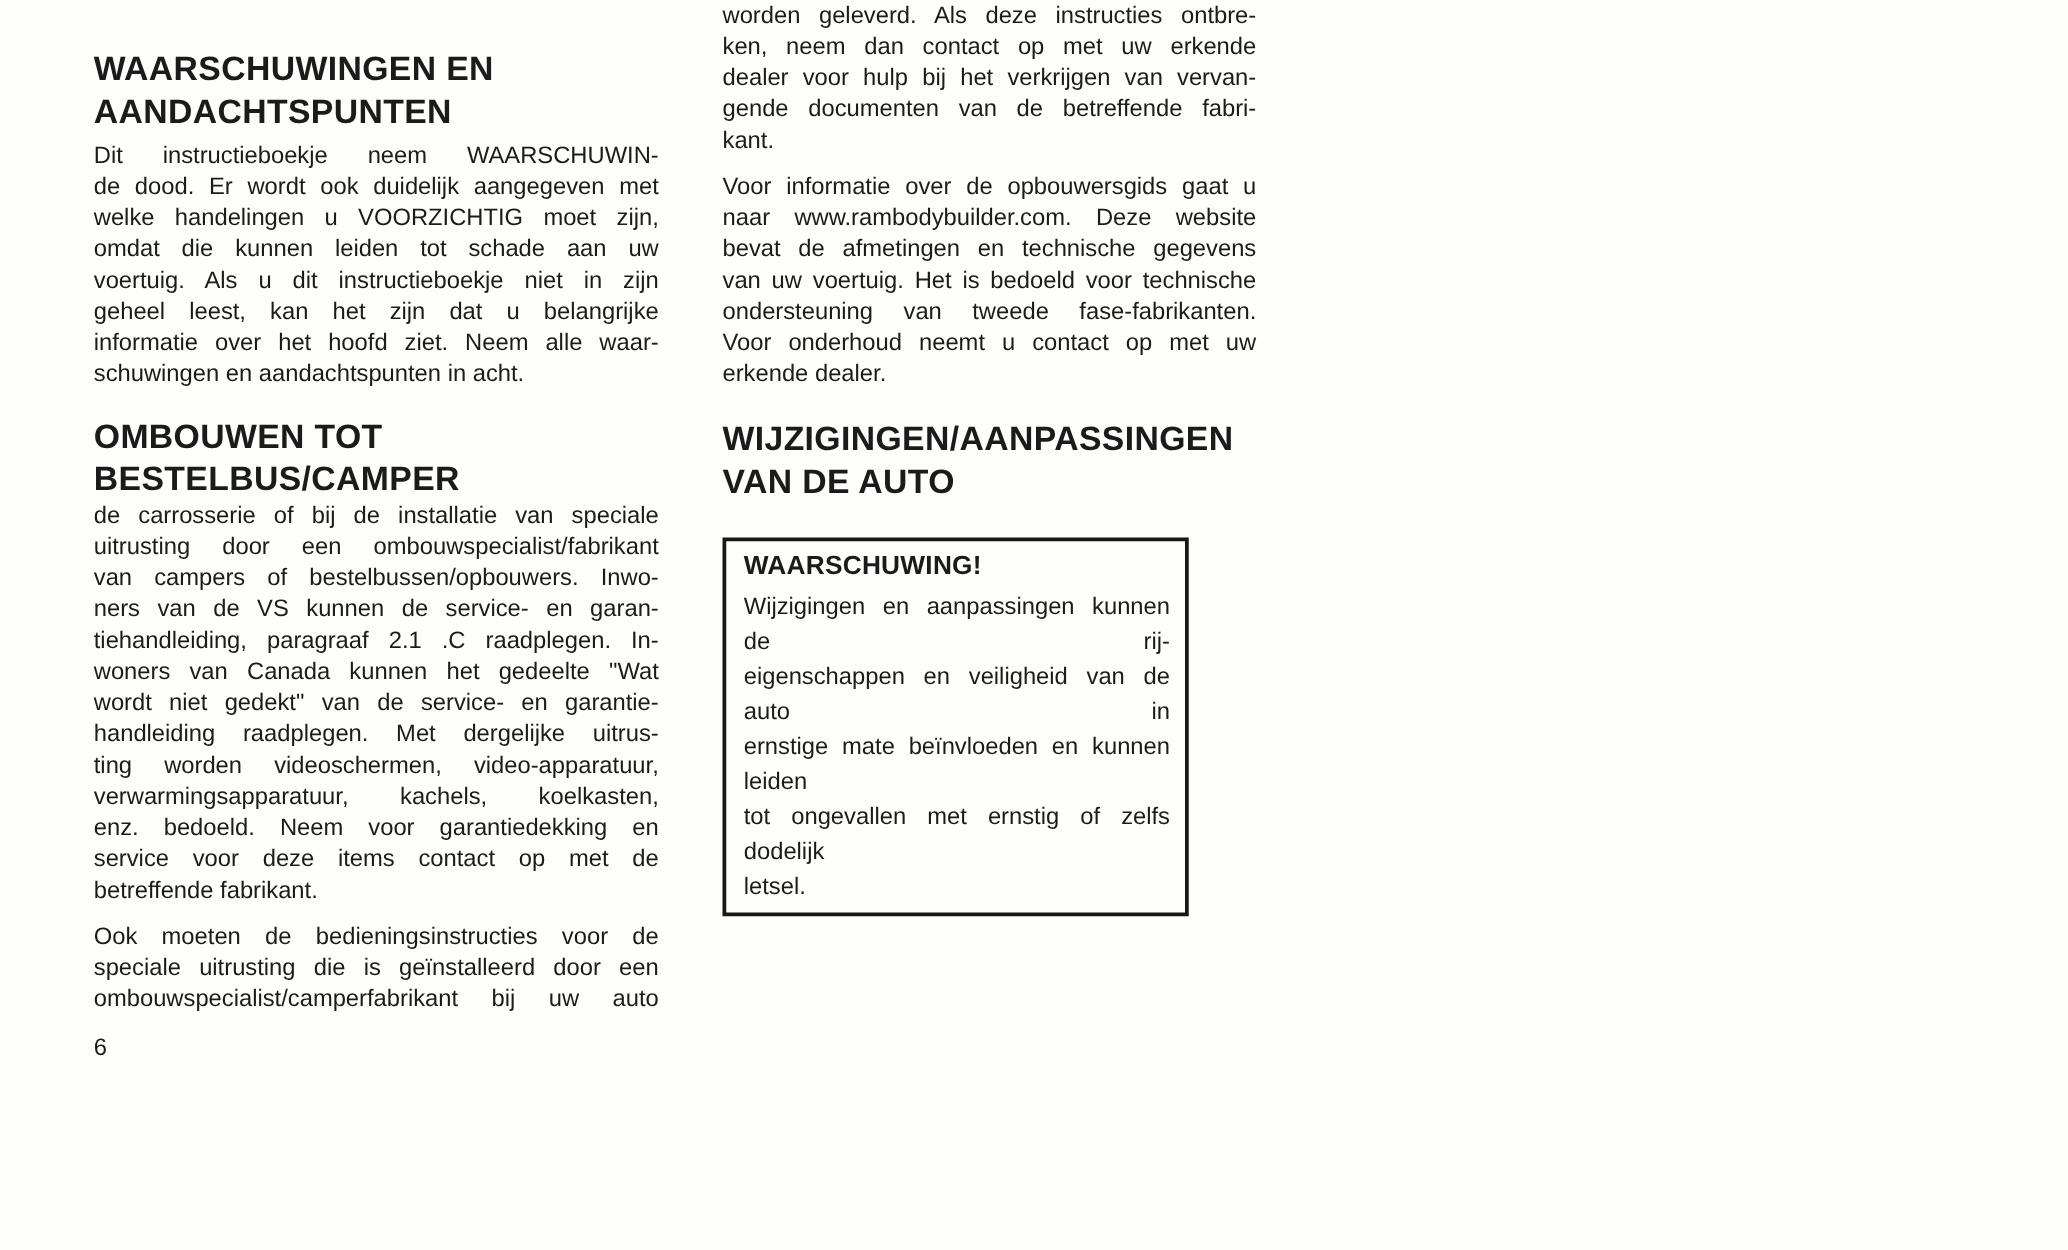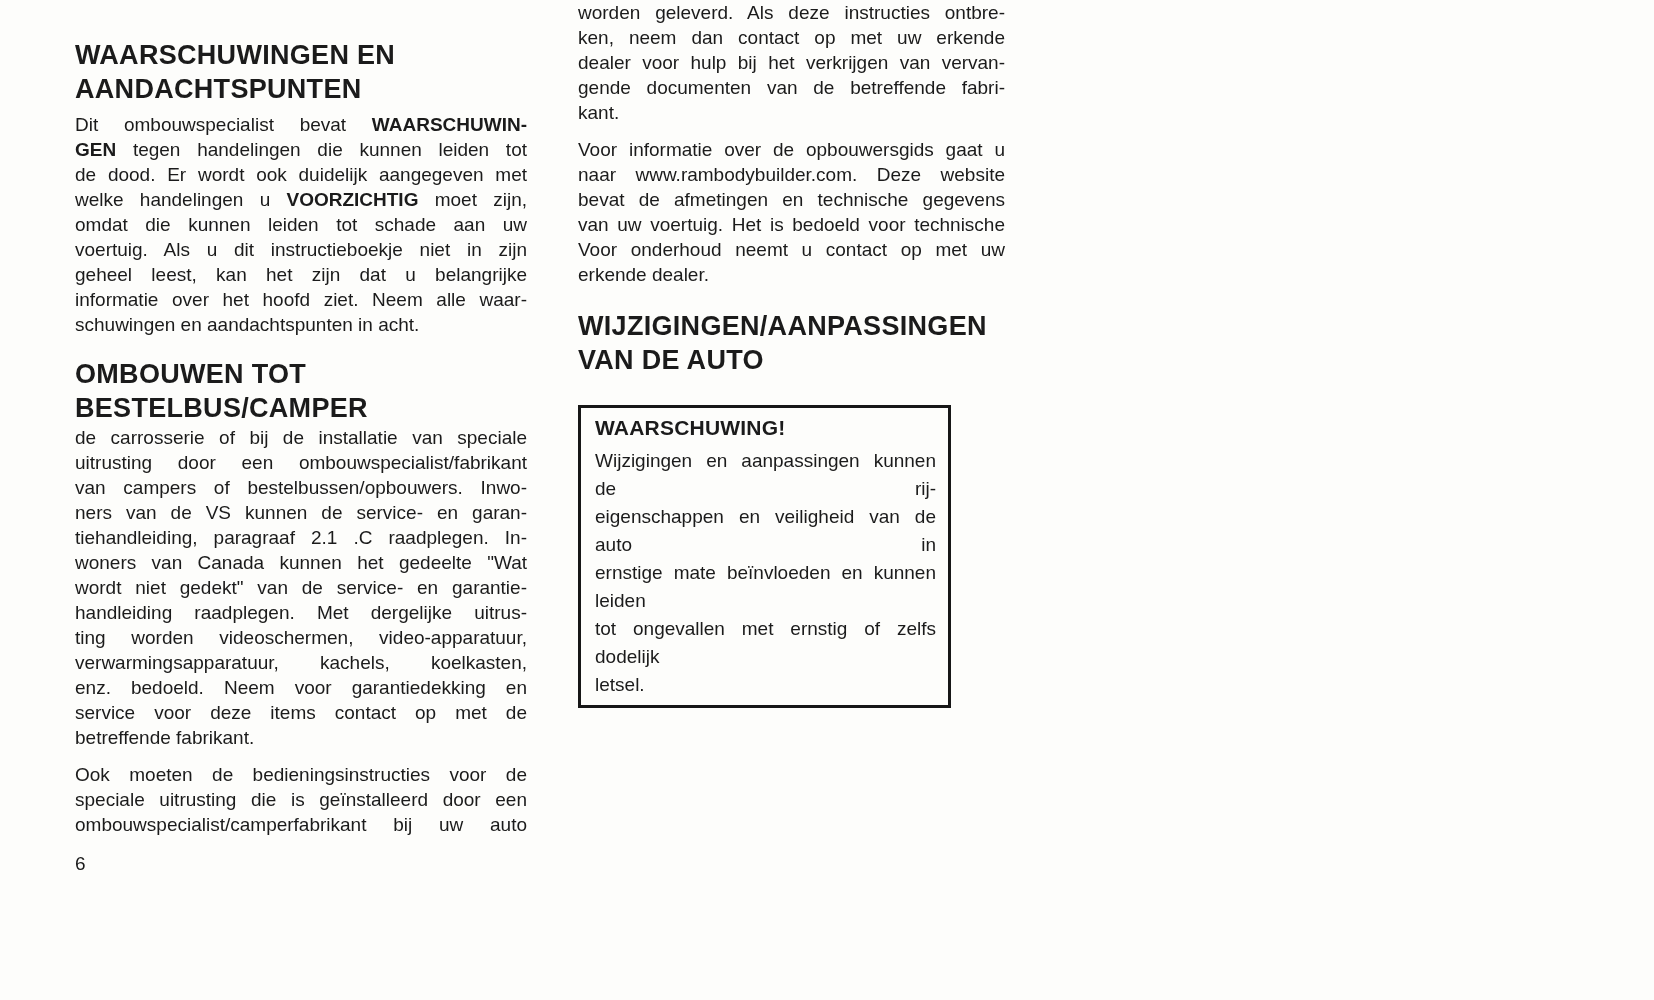--- a/index.html
+++ b/index.html
@@ -19,21 +19,21 @@
     font-weight: bold;
     font-size: 27px;
     line-height: 34px;
     letter-spacing: 0.3px;
   }
   .heading .line { text-align: left; text-align-last: left; }
 
   .para { font-size: 19px; line-height: 25px; }
   .line { text-align: justify; text-align-last: justify; }
   .line.last { text-align-last: left; }
-  .b { font-weight: bold; }
+  .b { font-weight: normal; }
 
   #h1 { margin-top: 38px; }
   #p1 { margin-top: 6px; }
   #h2 { margin-top: 20px; }
   #p2 { margin-top: 0; }
   #p3 { margin-top: 12px; }
   .page-number { font-size: 19px; margin-top: 16px; }
 
   #rp1 { }
   #rp2 { margin-top: 12px; }
@@ -52,22 +52,21 @@
 </style>
 </head>
 <body>
 
 <div class="col" id="left-col">
   <div class="heading" id="h1">
       <div class="line"><span>WAARSCHUWINGEN EN</span></div>
       <div class="line last"><span>AANDACHTSPUNTEN</span></div>
     </div>
   <div class="para" id="p1">
-      <div class="line"><span>Dit ombouwspecialist bevat </span><span class="b">WAARSCHUWIN-</span></div>
-      <div class="line"><span class="b">GEN</span><span> tegen handelingen die kunnen leiden tot</span></div>
+      <div class="line"><span>Dit instructieboekje neem </span><span class="b">WAARSCHUWIN-</span></div>
       <div class="line"><span>de dood. Er wordt ook duidelijk aangegeven met</span></div>
       <div class="line"><span>welke handelingen u </span><span class="b">VOORZICHTIG</span><span> moet zijn,</span></div>
       <div class="line"><span>omdat die kunnen leiden tot schade aan uw</span></div>
       <div class="line"><span>voertuig. Als u dit instructieboekje niet in zijn</span></div>
       <div class="line"><span>geheel leest, kan het zijn dat u belangrijke</span></div>
       <div class="line"><span>informatie over het hoofd ziet. Neem alle waar-</span></div>
       <div class="line last"><span>schuwingen en aandachtspunten in acht.</span></div>
     </div>
 
   <div class="heading" id="h2">
@@ -104,20 +103,21 @@
       <div class="line"><span>ken, neem dan contact op met uw erkende</span></div>
       <div class="line"><span>dealer voor hulp bij het verkrijgen van vervan-</span></div>
       <div class="line"><span>gende documenten van de betreffende fabri-</span></div>
       <div class="line last"><span>kant.</span></div>
     </div>
   <div class="para" id="rp2">
       <div class="line"><span>Voor informatie over de opbouwersgids gaat u</span></div>
       <div class="line"><span>naar www.rambodybuilder.com. Deze website</span></div>
       <div class="line"><span>bevat de afmetingen en technische gegevens</span></div>
       <div class="line"><span>van uw voertuig. Het is bedoeld voor technische</span></div>
+      <div class="line"><span>ondersteuning van tweede fase-fabrikanten.</span></div>
       <div class="line"><span>Voor onderhoud neemt u contact op met uw</span></div>
       <div class="line last"><span>erkende dealer.</span></div>
     </div>
 
   <div class="heading" id="rh">
       <div class="line"><span>WIJZIGINGEN/AANPASSINGEN</span></div>
       <div class="line last"><span>VAN DE AUTO</span></div>
     </div>
 
   <div class="warning-box">

